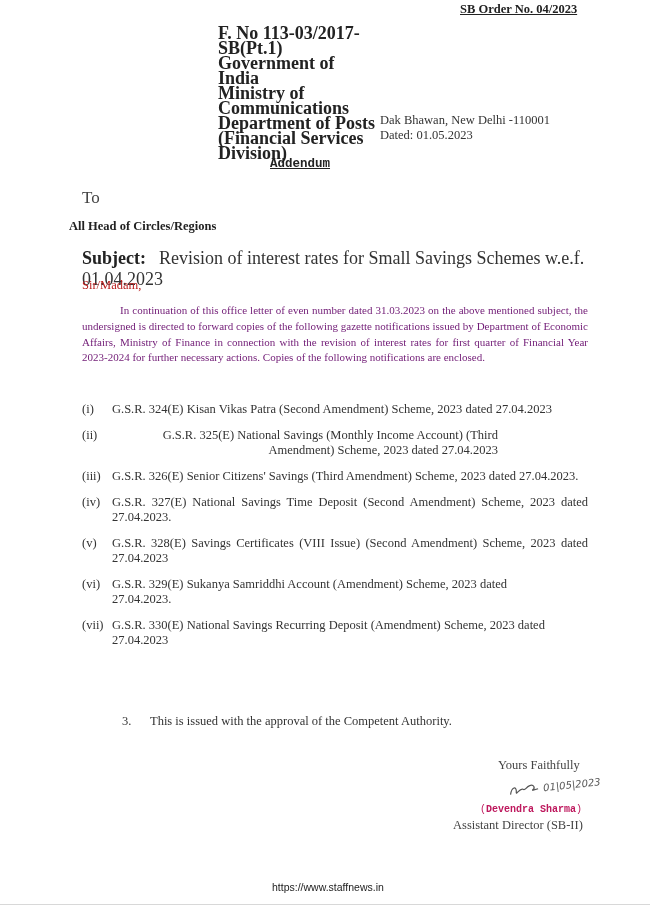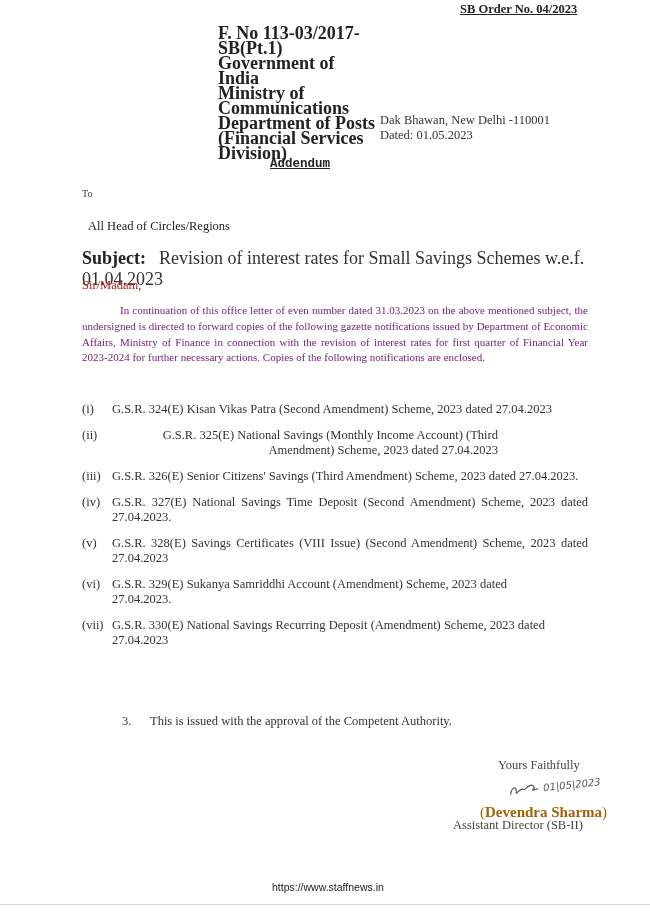--- a/index.html
+++ b/index.html
@@ -17,41 +17,41 @@
     font-weight: bold; font-size: 18px; line-height: 15px; color: #222;
   }
   .address {
     left: 380px; top: 113px; width: 207px; 
     font-size: 12.5px; line-height: 15px; color: #333;
   }
   .addendum {
     left: 270px; top: 157px; font-size: 12.5px; font-weight: bold;
     text-decoration: underline; color: #222; font-family: Liberation Mono, monospace;
   }
-  .to { left: 82px; top: 188px; font-size: 10px; color: #444; }
-  .recipient { left: 88px; top: 219px; font-size: 12.5px; font-weight: normal; color: #222; }
+  .to { left: 82px; top: 188px; font-size: 17px; color: #444; }
+  .recipient { left: 69px; top: 219px; font-size: 12.5px; font-weight: bold; color: #222; }
   .subject-row { left: 82px; top: 248px; font-size: 18px; color: #333; }
   .subject-label { font-weight: bold; color: #222; display: inline-block; width: 77px; }
   .salutation { left: 82px; top: 278px; font-size: 12.5px; color: #b91c1c; }
   .para {
     left: 82px; top: 303px; width: 506px; font-size: 11px; line-height: 15.8px;
     text-align: justify; text-indent: 38px; color: #701a75;
   }
   .list { left: 82px; top: 402px; width: 506px; font-size: 12.5px; line-height: 15px; color: #333; }
   .li { display: flex; margin-bottom: 11px; }
   .li-num { width: 30px; flex: none; }
   .li-text { flex: 1; text-align: justify; }
   .approval { left: 122px; top: 714px; font-size: 12.5px; color: #333; }
   .approval-num { display: inline-block; width: 28px; }
   .closing { left: 498px; top: 758px; font-size: 12.5px; color: #444; }
   .signature {
     left: 508px; top: 780px; font-family: "DejaVu Sans", sans-serif; font-size: 10px;
     color: #555; font-style: italic; transform: rotate(-6deg);
   }
-  .signer { left: 480px; top: 804px; font-size: 15px; color: #a16207; }
+  .signer { left: 480px; top: 804px; font-size: 10px; color: #be185d; font-family: Liberation Mono, monospace; }
   .signer b { font-weight: bold; }
   .designation { left: 453px; top: 818px; font-size: 12.5px; color: #444; }
   .footer-url {
     left: 272px; top: 881px; font-family: "Liberation Sans", sans-serif;
     font-size: 10.5px; color: #222;
   }
   .footer-line { left: 0; top: 904px; width: 650px; height: 1px; background: #d8d8d8; }
 </style>
 </head>
 <body>

